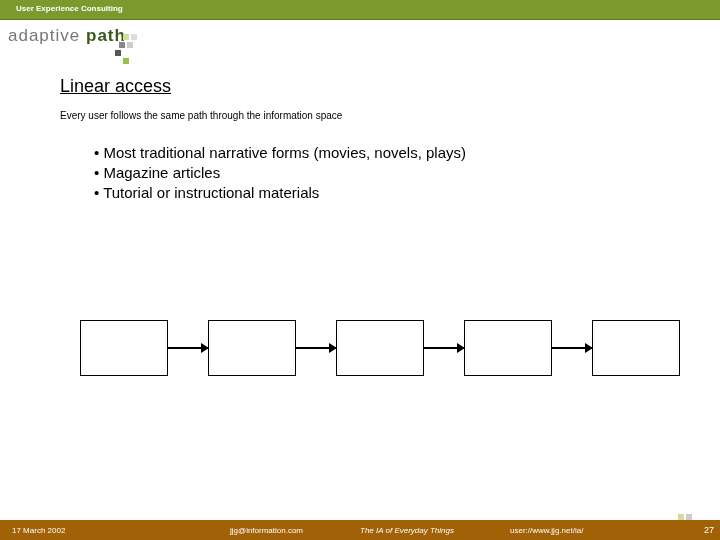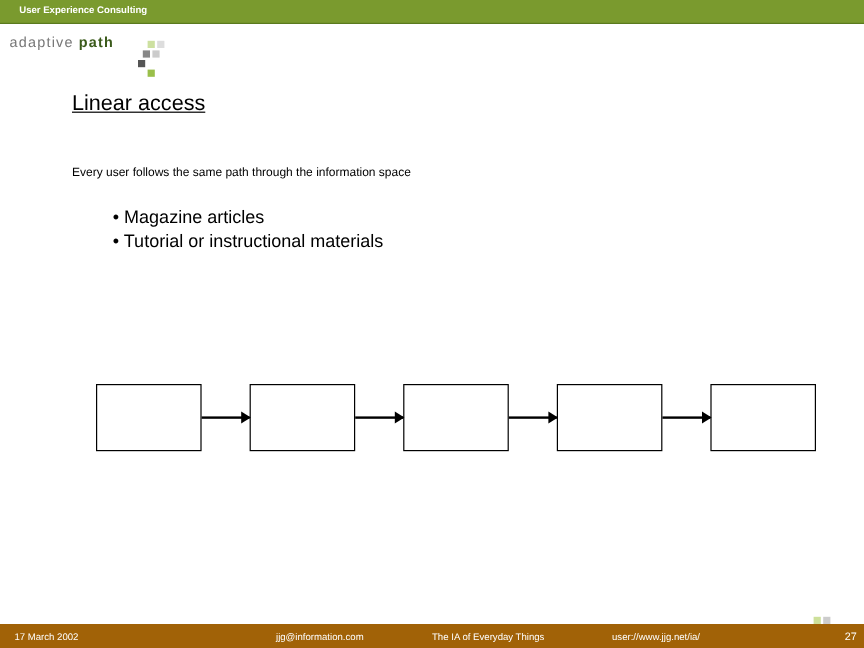--- a/index.html
+++ b/index.html
@@ -1,46 +1,46 @@
 <!DOCTYPE html>
 <html><head>
 <meta charset="utf-8">
 <style>
   * { margin:0; padding:0; box-sizing:border-box; }
   body { width:720px; height:540px; font-family:Verdana,Geneva,sans-serif; background:#fff; position:relative; overflow:hidden; }
   .topbar { width:100%; height:20px; background:#7a9a2e; position:relative;padding-left:10px; }
   .topbar-text { color:#fff; font-size:8px; padding:4px 6px; font-weight:bold; }
   .topbar-line { position:absolute; bottom:0; left:0; right:0; height:1px; background:#5a7a1e; }
   .logo-area { height:50px; position:relative; padding-left:8px; padding-top:6px; }
-  .logo-text { font-size:12px; letter-spacing:1px; }
+  .logo-text { font-size:17px; letter-spacing:1px; }
   .logo-adaptive { color:#777; font-weight:normal; }
   .logo-path { color:#3a5a1a; font-weight:bold; }
   .logo-squares { position:absolute; left:115px; top:14px; width:30px; height:30px; }
   .logo-squares .sq { position:absolute; width:6px; height:6px; }
   .sq1 { background:#cde0a0; left:8px; top:0; }
   .sq2 { background:#ddd; left:16px; top:0; }
   .sq3 { background:#888; left:4px; top:8px; }
   .sq4 { background:#ccc; left:12px; top:8px; }
   .sq5 { background:#555; left:0; top:16px; }
   .sq6 { background:#9abf4a; left:8px; top:24px; }
   .content { padding:0 60px 0 60px; }
-  .title { font-size:18px; text-decoration:underline; margin-top:6px; margin-bottom:41px; font-weight:normal; }
+  .title { font-size:18px; text-decoration:underline; margin-top:6px; margin-bottom:12px; font-weight:normal; }
   .body-text { font-size:10px; line-height:1.35; margin-bottom:20px; }
   .examples-label { font-size:15px; }
   ul.bullets { list-style:none; padding-left:34px; }
   ul.bullets li { font-size:15px; line-height:1.35; }
   ul.bullets li::before { content:"• "; }
   .diagram { position:absolute; left:80px; top:320px; display:flex; align-items:center; }
   .node { width:88px; height:56px; border:1.5px solid #000; background:#fff; }
   .arrow { width:40px; height:1.5px; background:#000; position:relative; }
   .arrow::after { content:""; position:absolute; right:-1px; top:-4px; border-left:8px solid #000; border-top:5px solid transparent; border-bottom:5px solid transparent; }
   .footer { position:absolute; left:0; bottom:0; width:100%; height:20px; background:#a16207; display:flex; align-items:center; color:#fff; font-size:8px; }
   .footer .date { padding-left:12px; width:230px; }
   .footer .email { width:130px; }
-  .footer .ftitle { width:150px; }
+  .footer .ftitle { width:150px;font-style:italic; }
   .footer .url { width:140px; }
   .footer .pagenum { position:absolute; right:6px; font-size:9px; }
   .footer-deco { position:absolute; right:22px; bottom:12px; width:24px; height:16px; }
   .footer-deco .d { position:absolute; width:6px; height:6px; }
   .d1 { background:#cde09a; right:14px; bottom:8px; }
   .d2 { background:#ccc; right:6px; bottom:8px; }
   .d3 { background:#888; right:10px; bottom:0; }
 </style>
 </head>
 <body>
@@ -61,20 +61,21 @@
       <div class="sq sq4"></div>
       <div class="sq sq5"></div>
       <div class="sq sq6"></div>
   </div>
 </div>
 
 <div class="content">
   <h2 class="title">Linear access</h2>
   <p class="body-text">Every user follows the same path through the information space</p>
   <ul class="bullets">
+    <li>Most traditional narrative forms (movies, novels, plays)</li>
     <li>Magazine articles</li>
     <li>Tutorial or instructional materials</li>
   </ul>
 </div>
 
 <div class="diagram">
   <div class="node"></div>
   <div class="arrow"></div>
   <div class="node"></div>
   <div class="arrow"></div>

